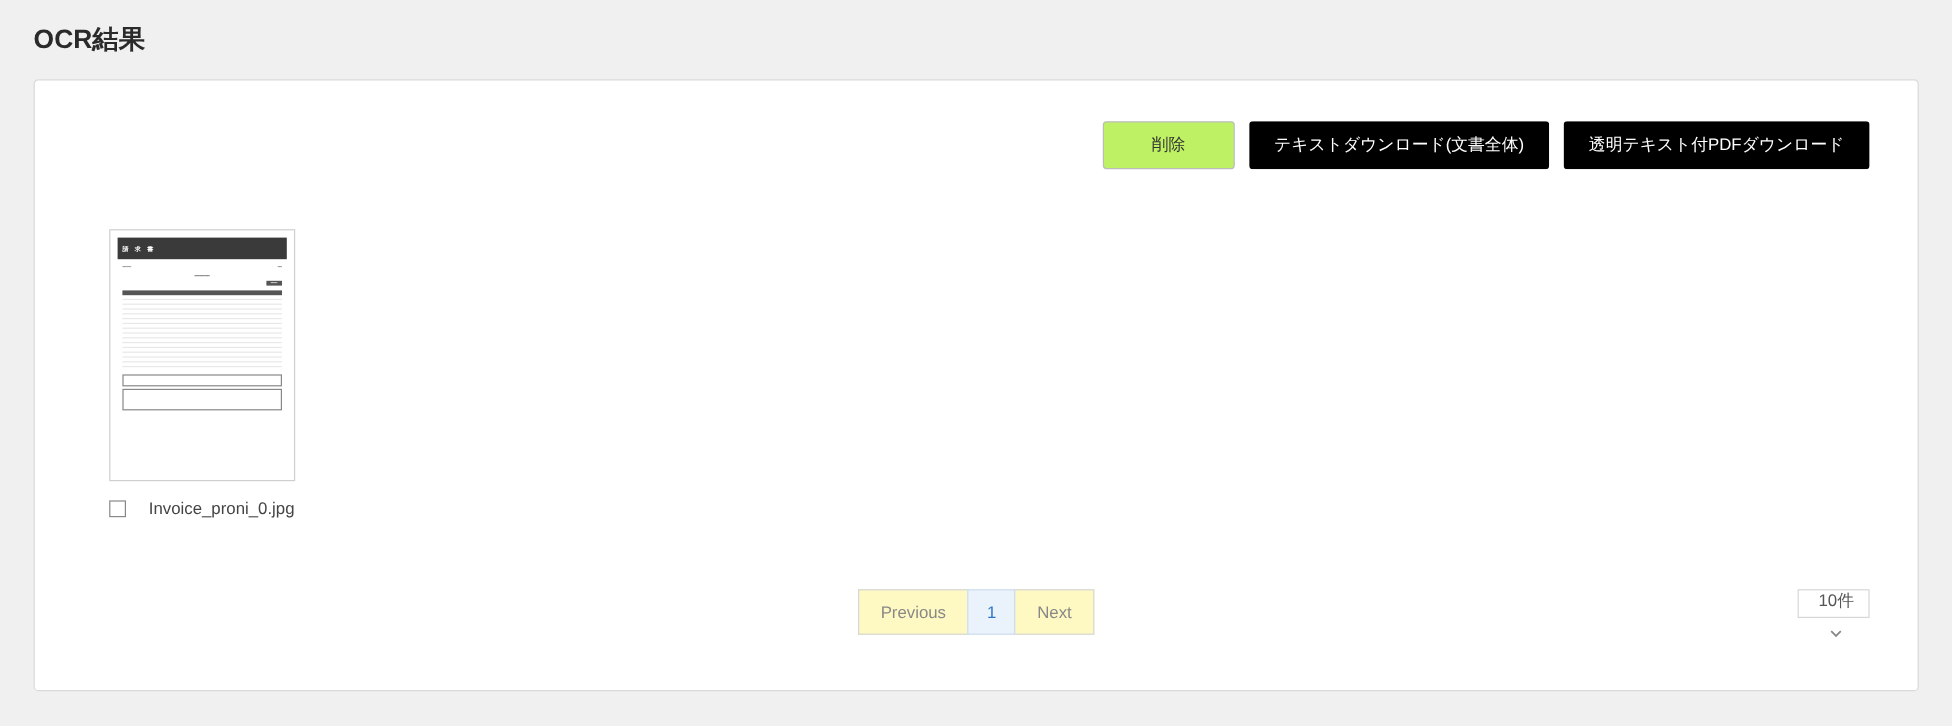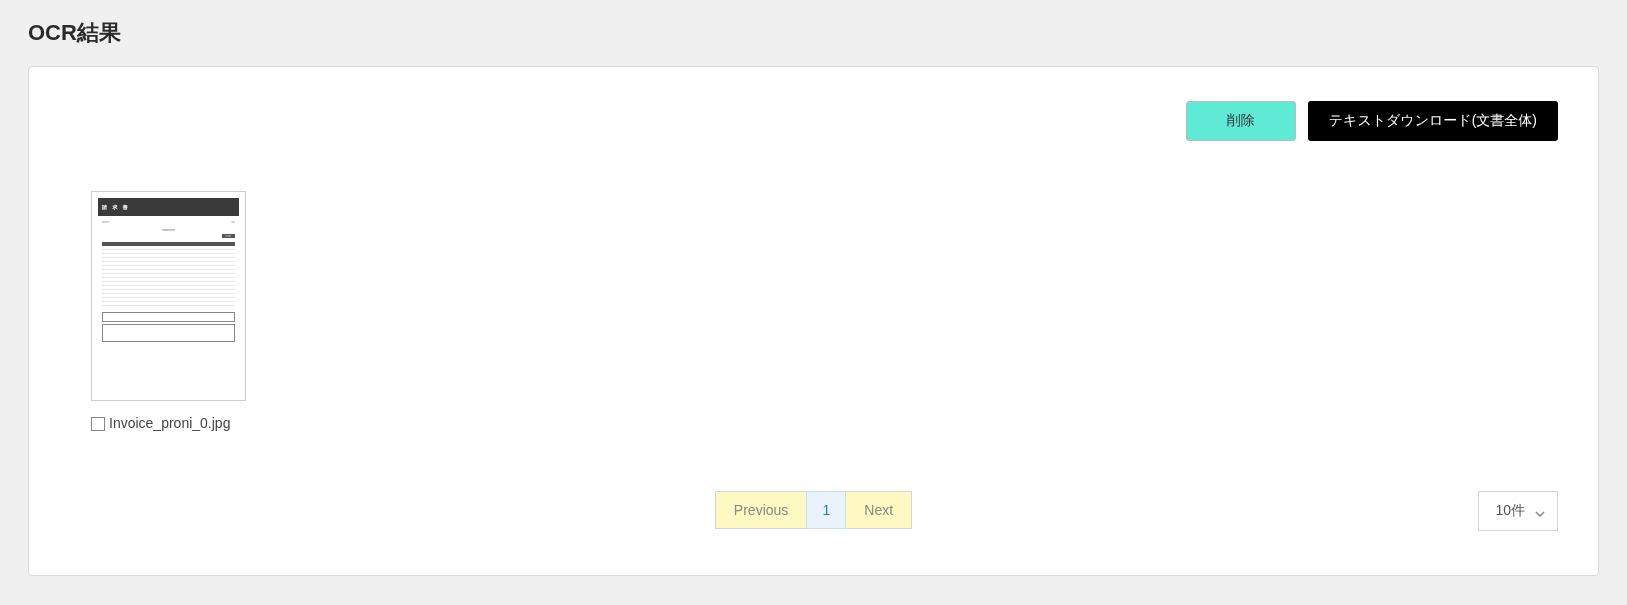--- a/index.html
+++ b/index.html
@@ -41,21 +41,21 @@
       font-size: 14px;
       border-radius: 3px;
       cursor: pointer;
       display: inline-flex;
       align-items: center;
       justify-content: center;
       padding: 0 20px;
       border: 1px solid transparent;
     }
     .btn-delete {
-      background: #5eead4;
+      background: #bef264;
       border: 1px solid #bcbcbc;
       color: #333333;
       width: 110px;
     }
     .btn-primary {
       background: #000000;
       color: #ffffff;
       min-width: 230px;
     }
     .thumbnail-area {
@@ -119,21 +119,21 @@
       height: 10px;
     }
     .inv-foot {
       border: 1px solid #888;
       margin-top: 2px;
       height: 18px;
     }
     .thumb-label-row {
       display: flex;
       align-items: flex-end;
-      gap: 4px;
+      gap: 19px;
       margin-top: 14px;
       font-size: 14px;
       color: #444;
     }
     .thumb-checkbox {
       width: 14px;
       height: 14px;
       border: 1px solid #888;
       background: #fff;
       flex-shrink: 0;
@@ -172,49 +172,51 @@
       background: #eaf3fb;
       color: #2f78c4;
       border-color: #cdddee;
       position: relative;
       z-index: 1;
     }
     .per-page {
       position: absolute;
       right: 0;
       top: 0;
-      height: 40px;
+      height: 24px;
       border: 1px solid #d6d6d6;
       background: #fff;
       display: flex;
       align-items: center;
       gap: 10px;
       padding: 0 12px 0 16px;
       font-size: 14px;
       color: #555;
       cursor: pointer;
+      flex-direction: column;
     }
     .chev {
       width: 10px;
       height: 10px;
       display: inline-block;
     }
   </style>
 </head>
 <body>
 
 <div class="page-header">
   <h2 class="page-title">OCR結果</h2>
 </div>
 
 <div class="panel">
 
   <div class="toolbar">
     <button class="btn btn-delete">削除</button>
     <button class="btn btn-primary">テキストダウンロード(文書全体)</button>
+    <button class="btn btn-primary">透明テキスト付PDFダウンロード</button>
   </div>
 
   <div class="thumbnail-area">
     <div class="thumb-card">
       <div class="thumb-box">
         <div class="invoice-mock">
           <div class="inv-header">
             <span class="inv-hdr-title">請 求 書</span>
           </div>
           <div class="inv-body">

